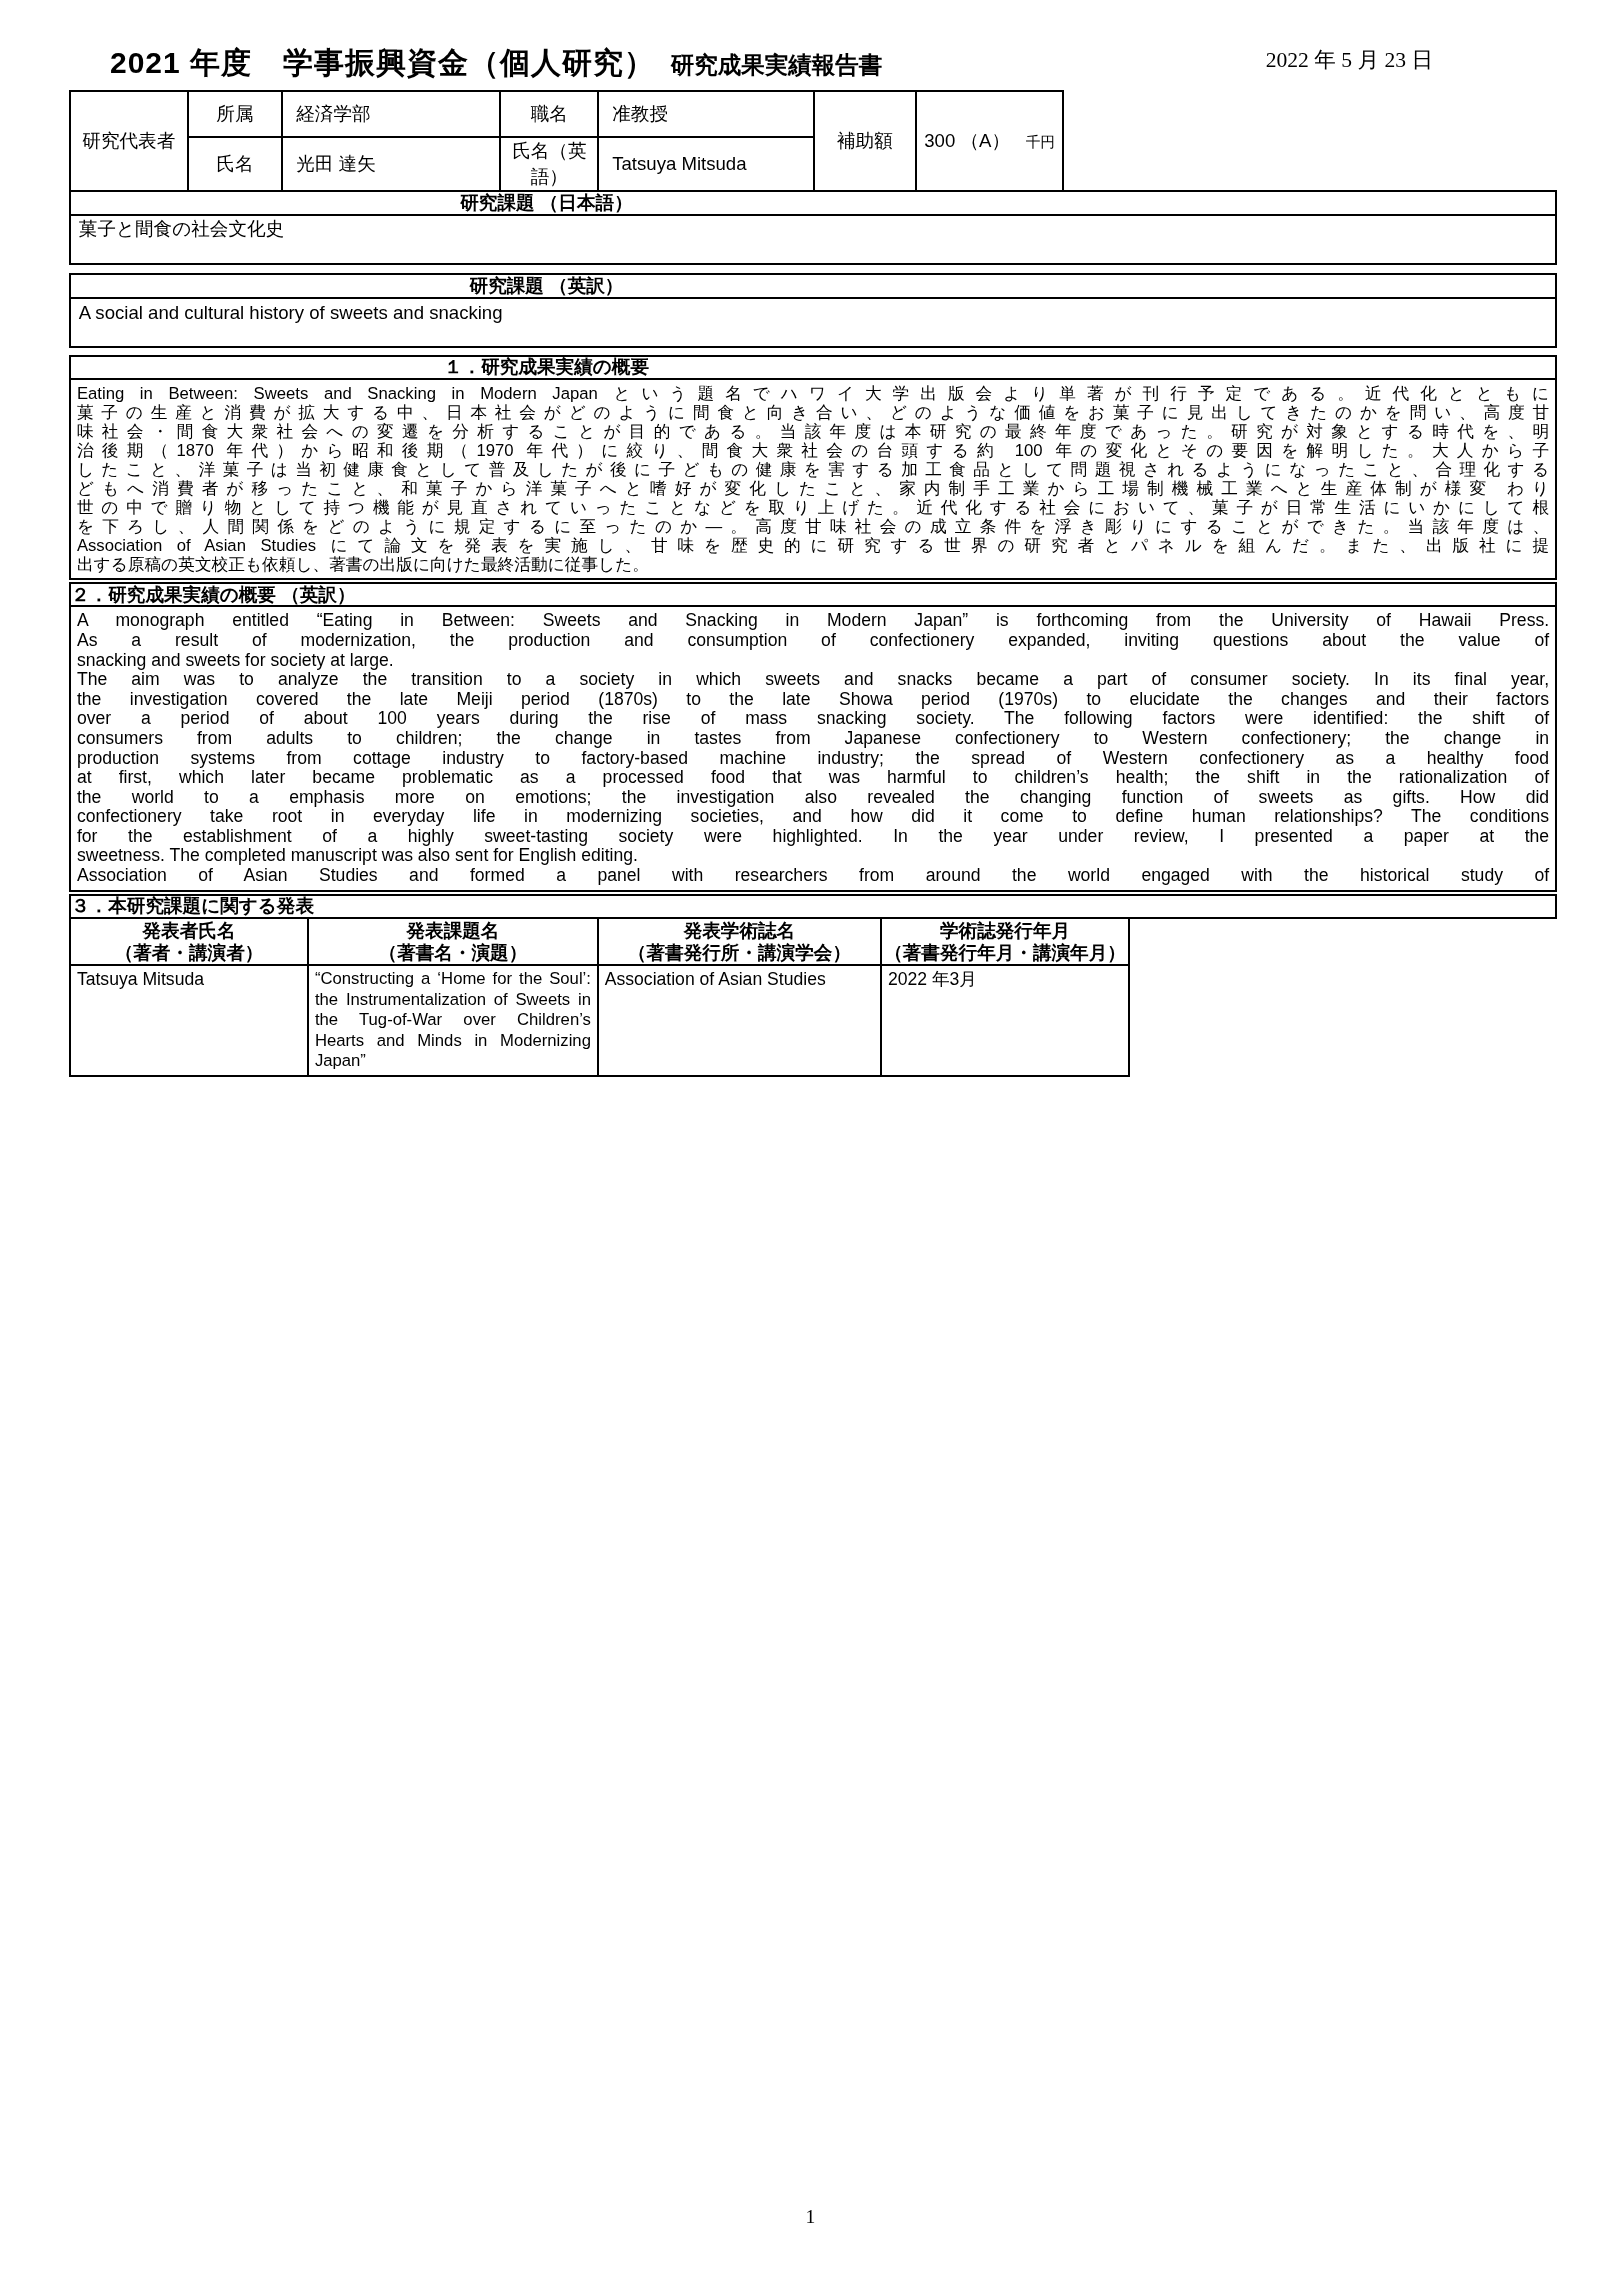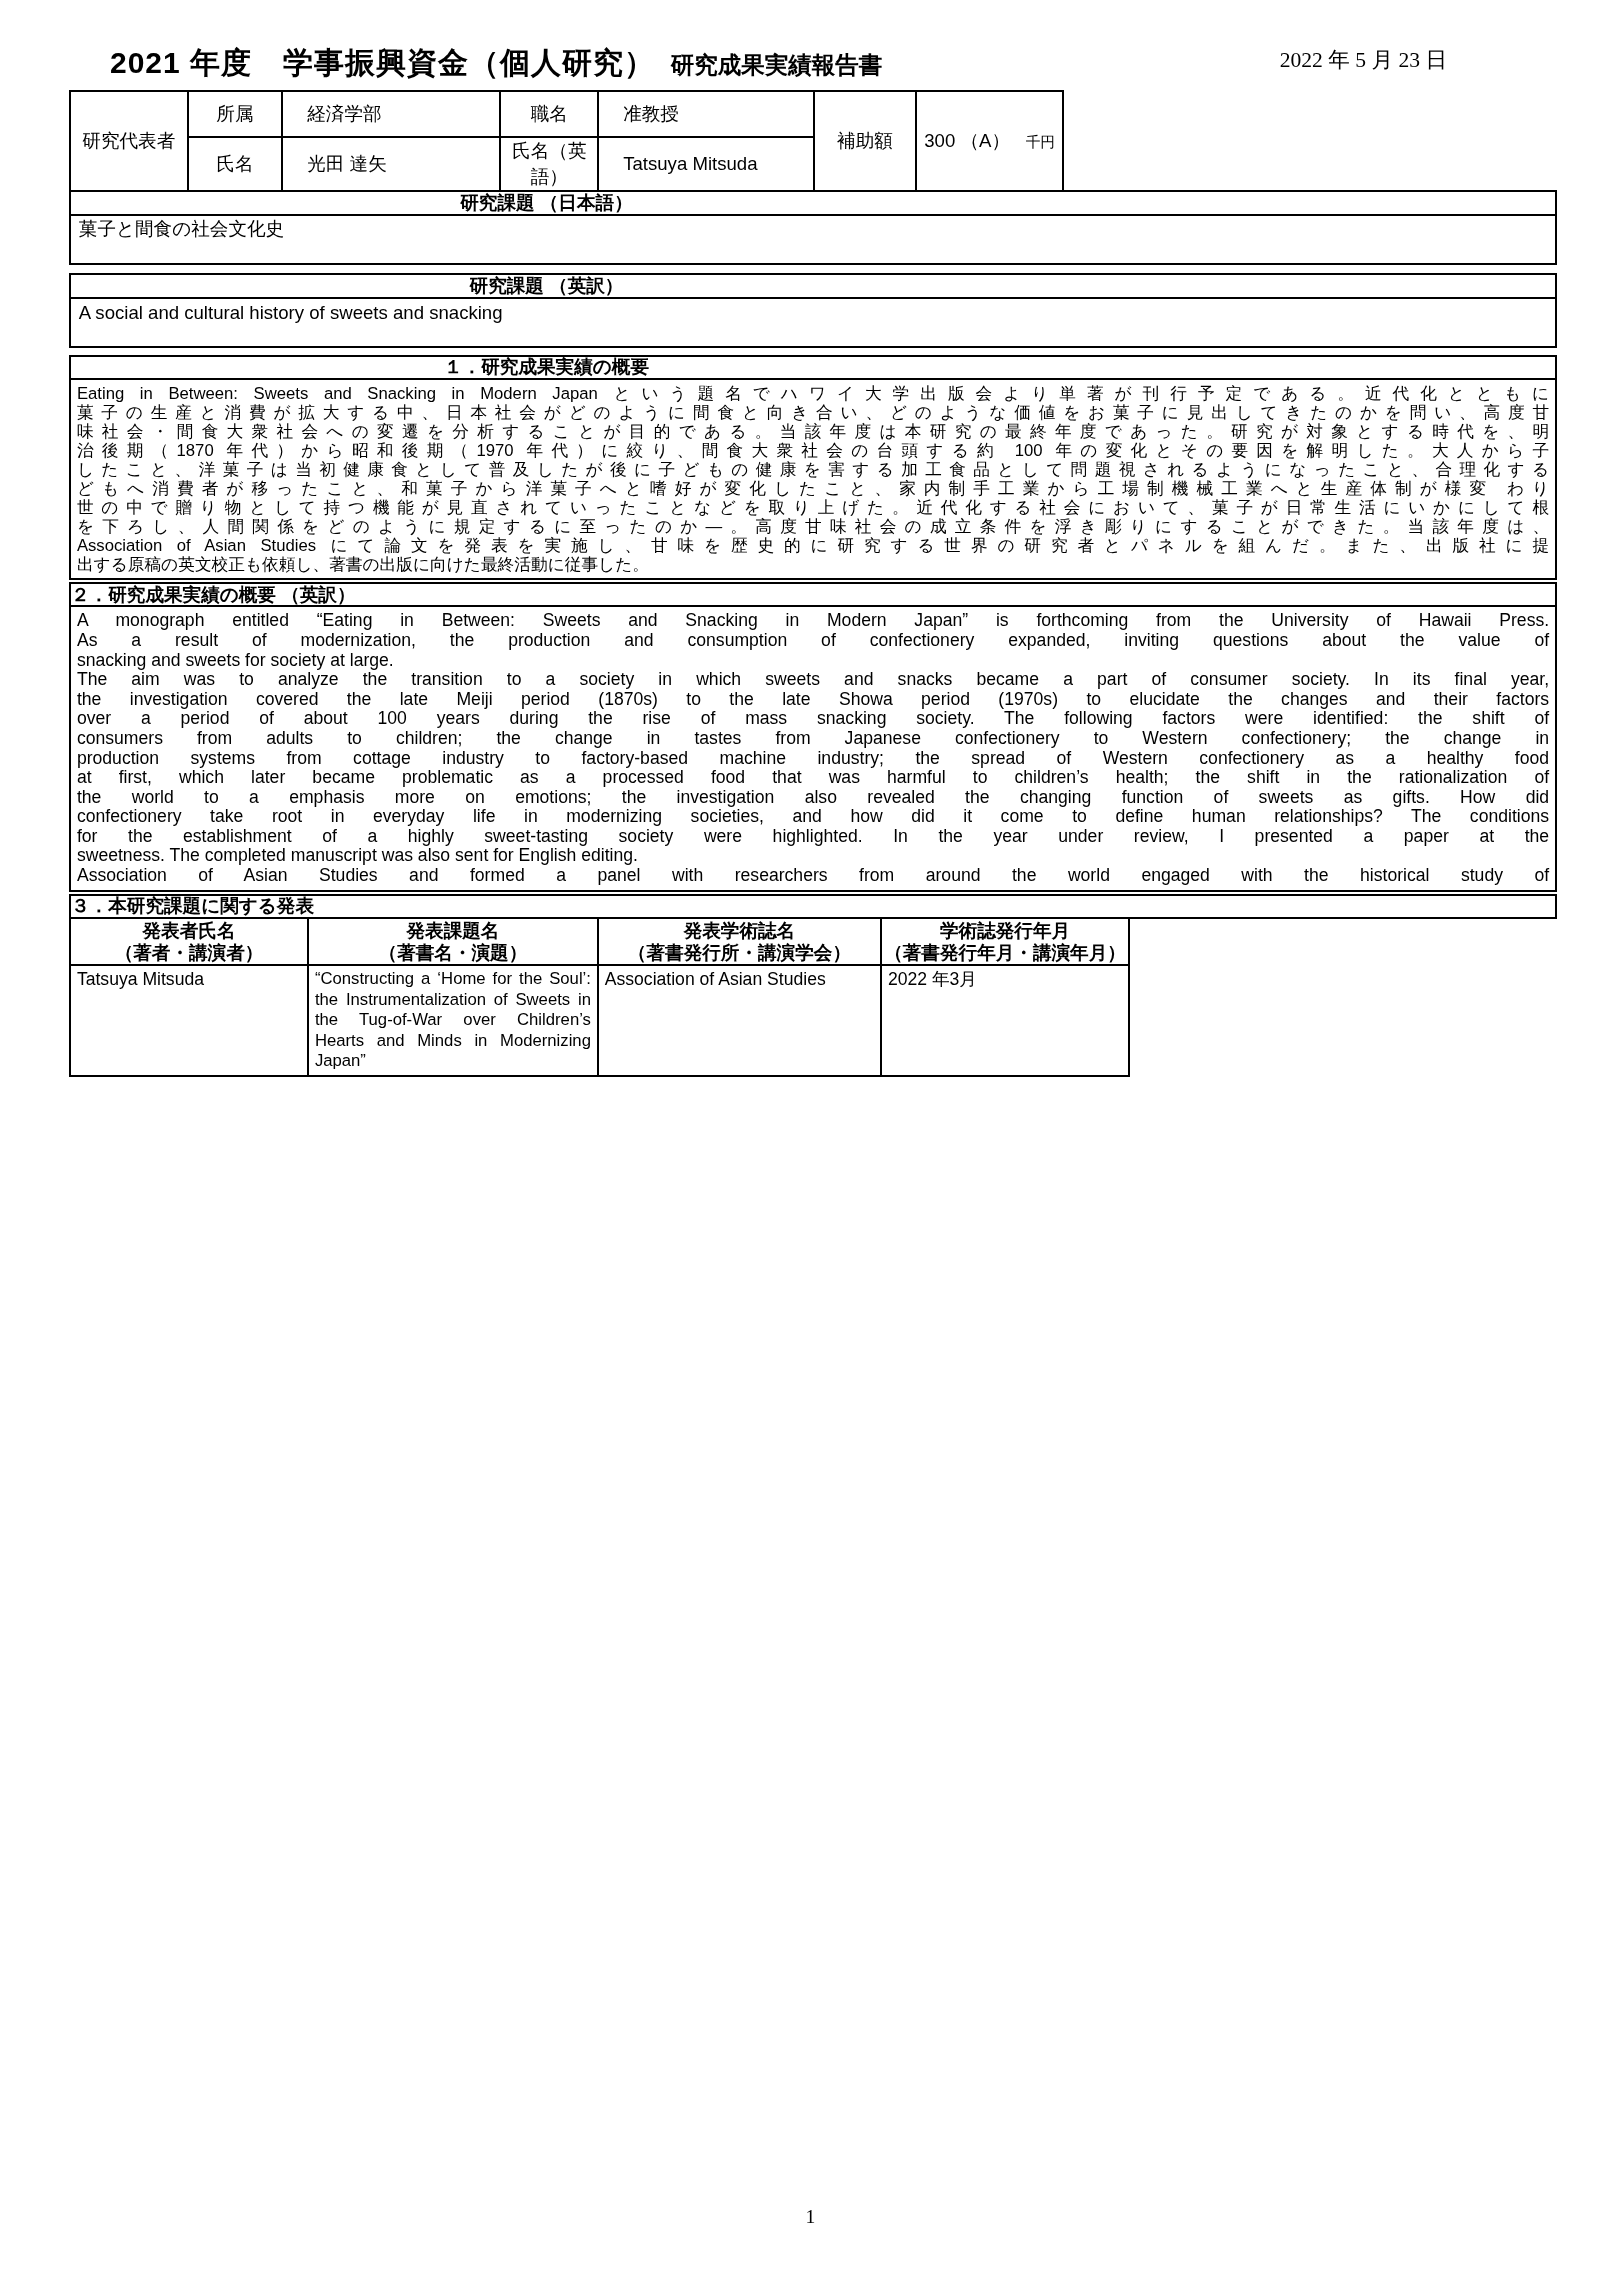--- a/index.html
+++ b/index.html
@@ -2,35 +2,35 @@
 <html><head>
 <meta charset="utf-8">
 <style>
   * { margin:0; padding:0; box-sizing:border-box; }
   html,body { background:#fff; }
   .page {
     position:relative; width:1621px; height:2293px; background:#fff;
     font-family:"Liberation Sans", sans-serif; color:#000; overflow:hidden;
   }
   .doc-date {
-    position:absolute; top:45px; right:174px;
+    position:absolute; top:45px; right:188px;
     font-family:"Liberation Serif", serif; font-size:21.6px;
   }
   .content { position:absolute; left:69px; top:43px; width:1488px; }
   .title-row { display:flex; align-items:baseline; gap:15.7px; padding-left:41px; height:47px; }
   .title-main { font-size:30px; font-weight:bold; letter-spacing:1px; white-space:nowrap; }
   .title-sub { font-size:23.5px; font-weight:bold; white-space:nowrap; }
 
   table { border-collapse:collapse; }
   td { border:2px solid #000; font-size:18.6px; }
 
   .info-table { width:995px; }
   .info-table td { height:46px; vertical-align:middle; }
   .lc { text-align:center; }
-  .vl { padding-left:24px; }
+  .vl { padding-left:13px; }
   .amount-wrap { display:flex; justify-content:space-between; align-items:baseline; padding:0 7px; }
   .unit { font-size:14.7px; }
 
   .hdr-box {
     border:2px solid #000; height:25.5px; display:flex; align-items:center;
     font-weight:bold; font-size:18.6px; background:#fff;
   }
   .hdr-box.center { justify-content:flex-start; }
   .hdr-box.shift span { display:block; width:951px; text-align:center; }
   .tight-top { margin-top:-2px; }

